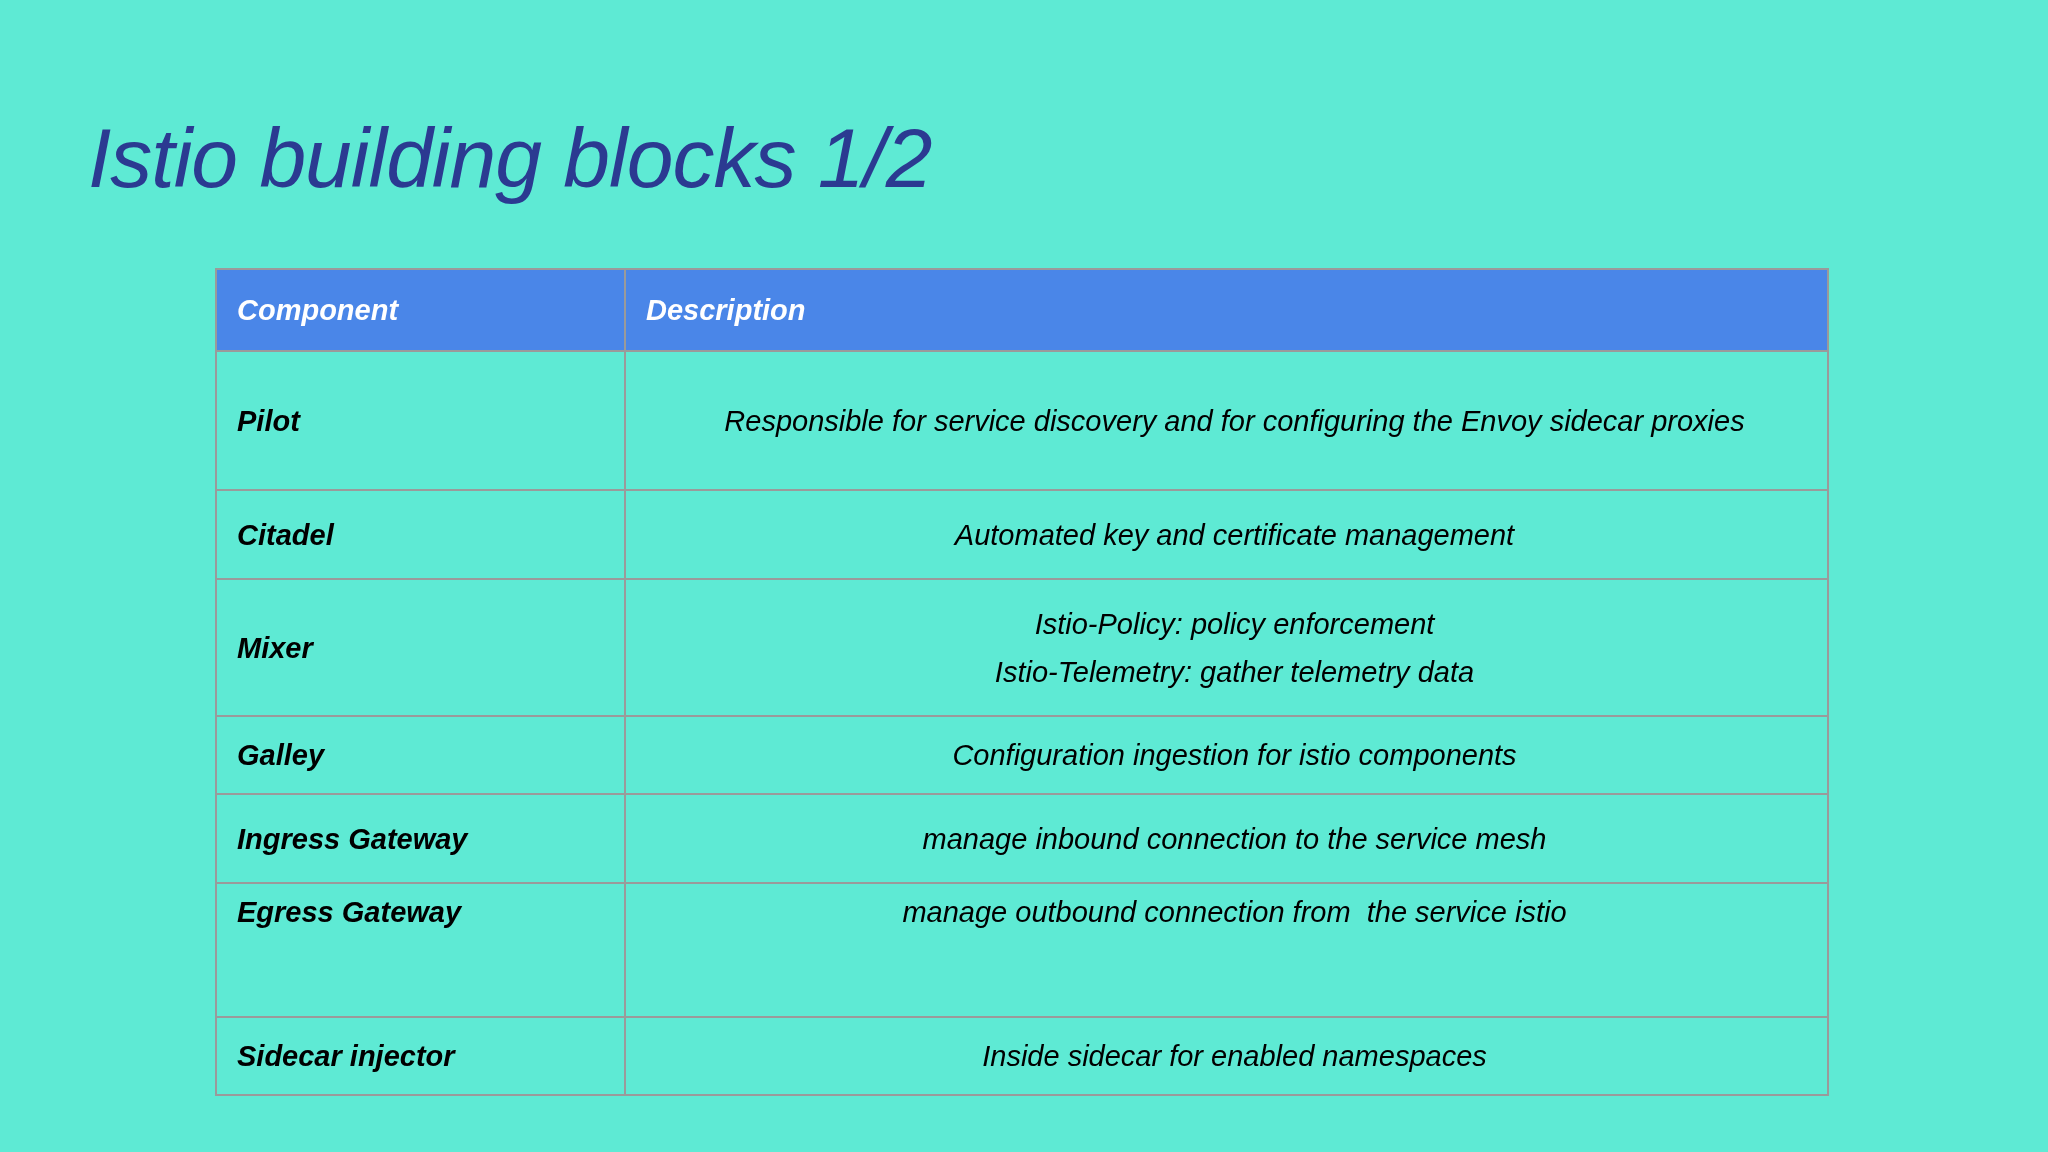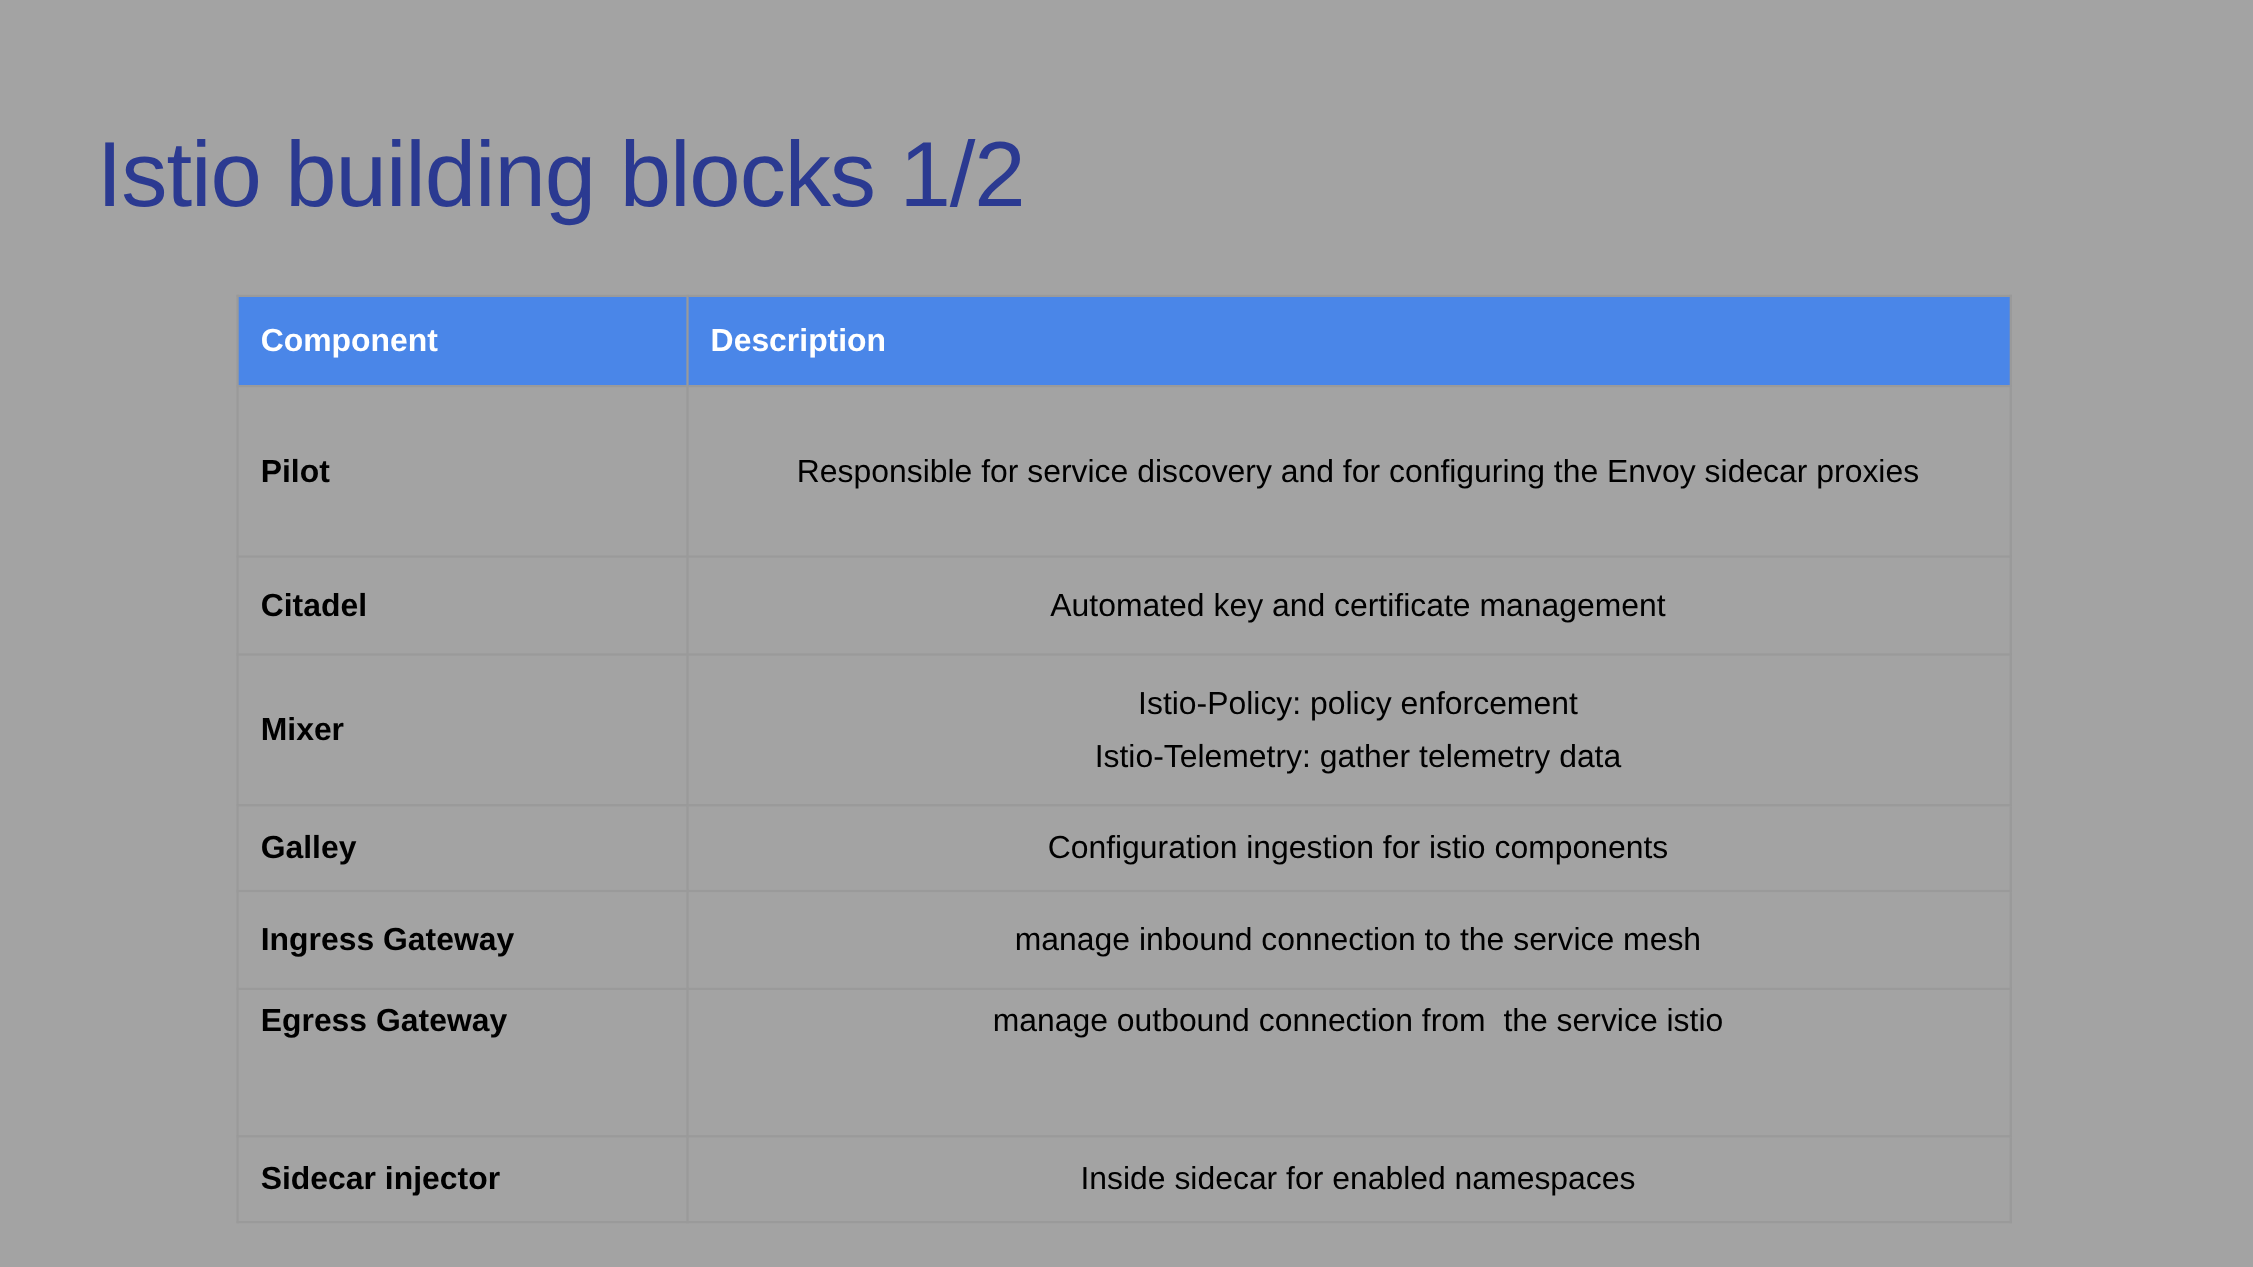--- a/index.html
+++ b/index.html
@@ -14,21 +14,22 @@
     width: 2048px;
     height: 1152px;
     background: #ffffff;
     font-family: "Liberation Sans", "DejaVu Sans", sans-serif;
     overflow: hidden;
   }
   .slide {
     position: relative;
     width: 2048px;
     height: 1152px;
-    background: #a3a3a3;
+    background: #5eead4;
+    font-style: italic;
   }
   .slide-title {
     position: absolute;
     left: 88px;
     top: 108px;
     font-size: 84px;
     font-weight: 400;
     letter-spacing: -1px;
     color: var(--title-color);
     line-height: 1.2;
@@ -62,21 +63,21 @@
   table.components-table td {
     padding: 14px 10px 14px 20px;
   }
   table.components-table td.description-cell {
     padding-left: 26px;
     white-space: pre-wrap;
     text-align: center;
   }
   table.components-table td.component-cell { font-weight: 700; }
   
-  tbody tr:nth-child(1) { height: 155px; }
+  tbody tr:nth-child(1) { height: 139px; }
   tbody tr:nth-child(2) { height: 89px; }
   tbody tr:nth-child(3) { height: 137px; }
   tbody tr:nth-child(4) { height: 64px; }
   tbody tr:nth-child(5) { height: 89px; }
   tbody tr:nth-child(6) { height: 134px; }
   tbody tr:nth-child(7) { height: 70px; }
   
   tbody tr.row-top-aligned td {
     vertical-align: top;
     padding-top: 4px;

